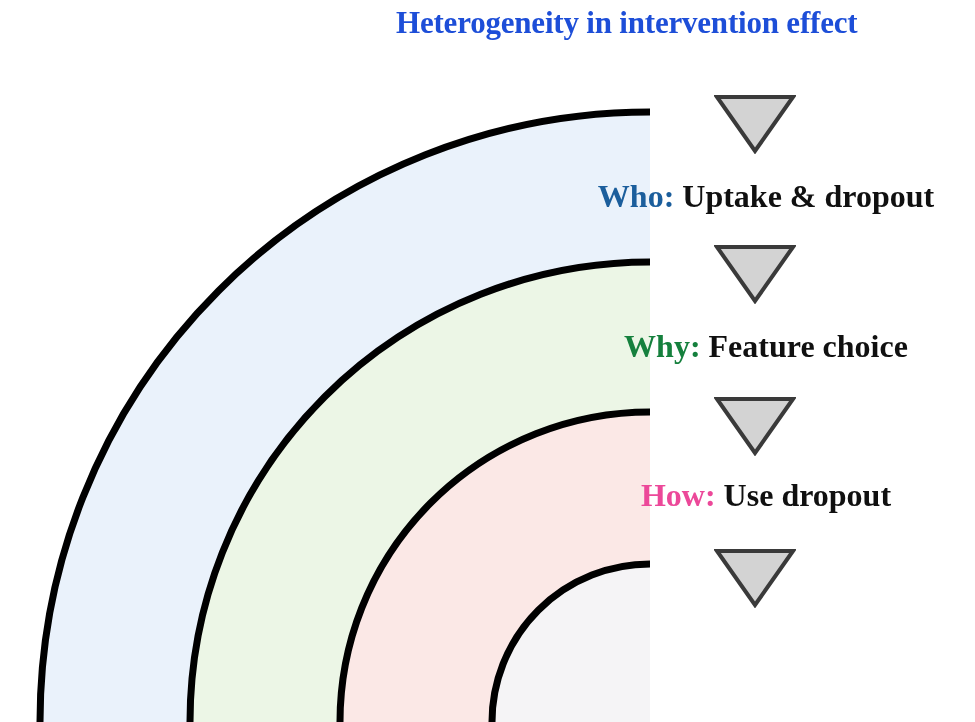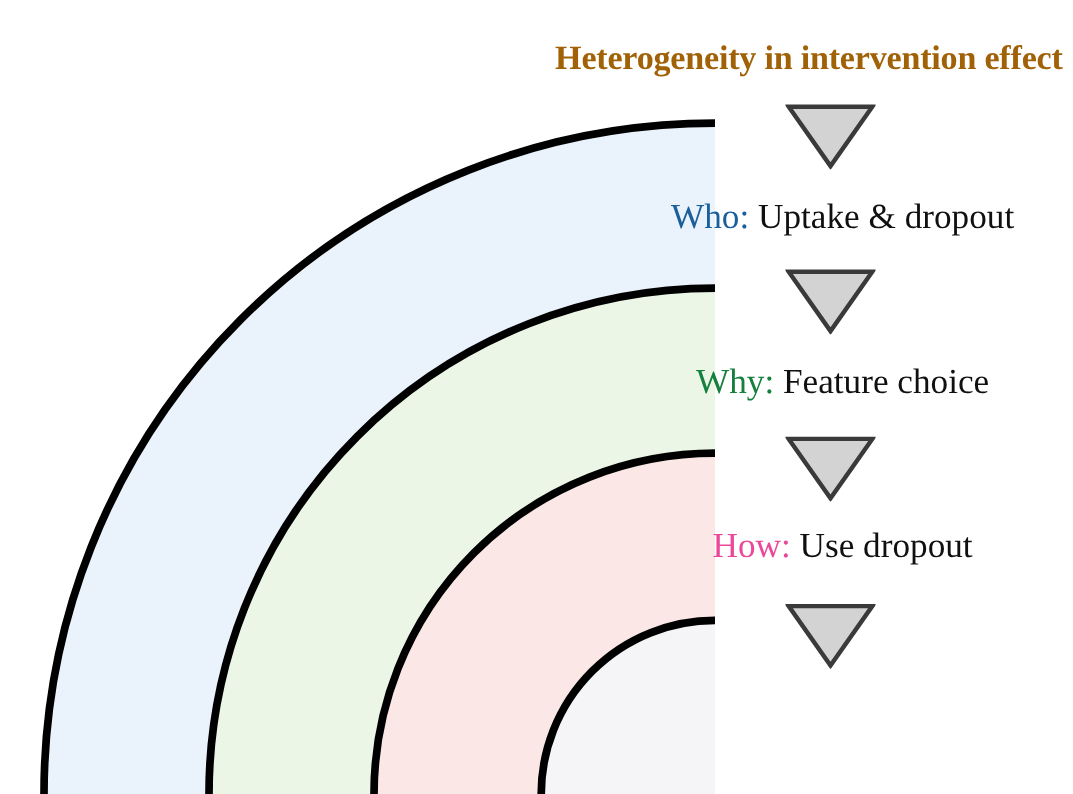--- a/index.html
+++ b/index.html
@@ -21,44 +21,44 @@
   #rings {
     position: absolute;
     left: 0;
     top: 0;
     width: 975px;
     height: 722px;
   }
   .title {
     position: absolute;
     left: 396px;
-    top: 35px;
+    top: 5px;
     width: 570px;
-    text-align: right;
+    text-align: left;
     font-size: 31px;
     font-weight: bold;
-    color: #a16207;
+    color: #1d4ed8;
     letter-spacing: -0.2px;
     white-space: nowrap;
   }
   .row-label {
     position: absolute;
     left: 560px;
     width: 412px;
     text-align: center;
     font-size: 32px;
     color: #101010;
     white-space: nowrap;
     line-height: 1;
   }
   .row-label .key {
-    font-weight: normal;
+    font-weight: bold;
   }
   .row-label .val {
-    font-weight: normal;
+    font-weight: bold;
   }
   .label-who  { top: 180px; }
   .label-why  { top: 330px; }
   .label-how  { top: 479px; }
   .label-ind  { top: 633px; }
 
   .arrow {
     position: absolute;
     width: 82px;
     height: 60px;

